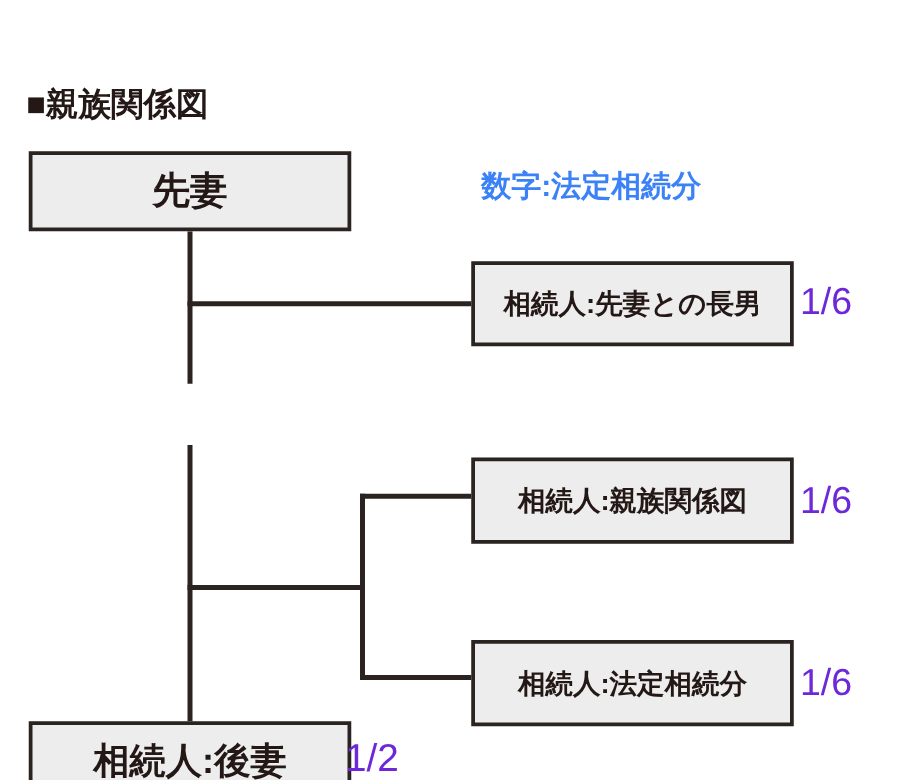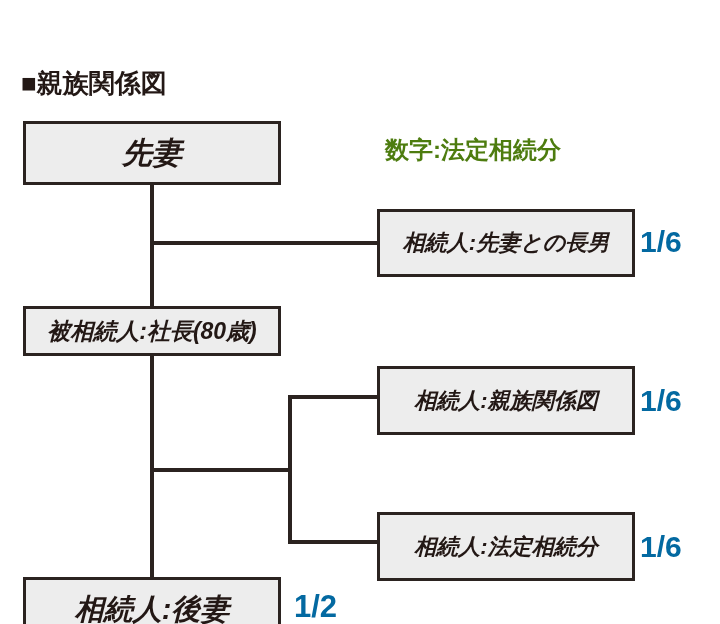--- a/index.html
+++ b/index.html
@@ -35,39 +35,38 @@
     line-height: 1.1;
   }
 
   
   .legend {
     position: absolute;
     left: 385px;
     top: 92px;
     font-size: 24px;
     font-weight: bold;
-    color: #4d7c0f;
+    color: #3b82f6;
     white-space: nowrap;
     line-height: 1.1;
   }
 
   
   .node {
     position: absolute;
     box-sizing: border-box;
     background: #ededed;
     border: 3px solid #2b2320;
     display: flex;
     align-items: center;
     justify-content: center;
     color: #231815;
     font-weight: bold;
     white-space: nowrap;
     line-height: 1;
-    font-style: italic;
   }
   .node-spouse1 {
     left: 23px;  top: 76px;
     width: 258px; height: 64px;
     font-size: 30px;
   }
   .node-decedent {
     left: 23px;  top: 261px;
     width: 258px; height: 50px;
     font-size: 23px;
@@ -84,29 +83,29 @@
     font-size: 22px;
   }
   .heir-1 { top: 164px; text-align: center; }
   .heir-2 { top: 321px; height: 69px; }
   .heir-3 { top: 467px; height: 69px; }
 
   
   .share {
     position: absolute;
     font-size: 30px;
-    font-weight: bold;
-    color: #0369a1;
+    font-weight: normal;
+    color: #6d28d9;
     white-space: nowrap;
     line-height: 1;
   }
   .share-heir1 { left: 640px; top: 182px; }
   .share-heir2 { left: 640px; top: 341px; }
   .share-heir3 { left: 640px; top: 487px; }
-  .share-spouse2 { left: 294px; top: 546px; font-size: 31px; }
+  .share-spouse2 { left: 276px; top: 546px; font-size: 31px; }
 
   
   .line {
     position: absolute;
     background: #2b2320;
   }
   .v { width: 4px; }
   .h { height: 4px; }
 
   
@@ -138,23 +137,20 @@
   <div class="line v spine-lower"></div>
   <div class="line h branch-mid"></div>
   <div class="line v riser-sub"></div>
   <div class="line h branch-heir2"></div>
   <div class="line h branch-heir3"></div>
 
   <div class="node node-spouse1">
     <span>先妻</span>
   </div>
 
-  <div class="node node-decedent">
-    <span>被相続人:社長(80歳)</span>
-  </div>
 
   <div class="node node-heir heir-1">
     <span>相続人:先妻との長男</span>
   </div>
   <div class="share share-heir1">1/6</div>
 
   <div class="node node-heir heir-2">
     <span>相続人:親族関係図</span>
   </div>
   <div class="share share-heir2">1/6</div>

